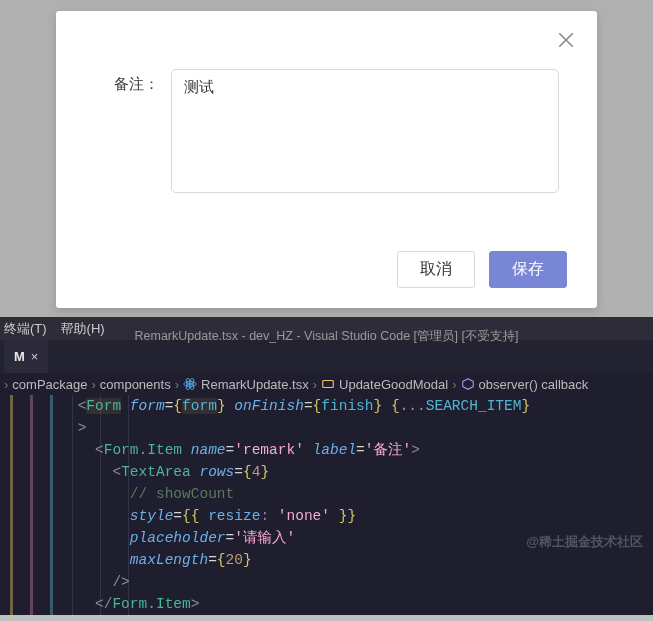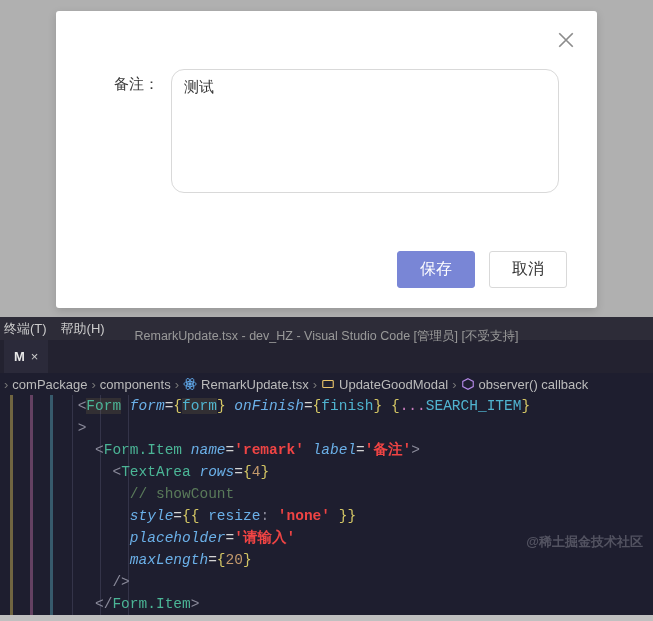--- a/index.html
+++ b/index.html
@@ -44,21 +44,21 @@
     text-align: right;
     padding-right: 12px;
     padding-top: 6px;
     color: #3a3a3a;
     font-size: 15px;
   }
   .form-textarea {
     width: 388px;
     height: 124px;
     border: 1px solid #d9d9d9;
-    border-radius: 13px;
+    border-radius: 5px;
     padding: 8px 12px;
     font-size: 15px;
     font-family: inherit;
     resize: none;
     outline: none;
     color: #333;
   }
   .modal-footer {
     display: flex;
     justify-content: flex-end;
@@ -163,21 +163,21 @@
     position: absolute;
     top: 0; bottom: 0;
     width: 1px;
     background: rgba(120,120,150,0.25);
   }
   .code-line { white-space: pre; }
   .tok-punc { color: #8a8a9a; }
   .tok-tag { color: #4bb596; }
   .tok-attr { color: #6bb0e8; font-style: italic; }
   .tok-eq { color: #d4d4d4; }
-  .tok-str { color: #ef4444; font-weight: bold; }
+  .tok-str { color: #f9a8d4; }
   .tok-brace { color: #d5c765; }
   .tok-kw { color: #c77bbd; }
   .tok-num { color: #c49a6c; }
   .tok-cmt { color: #5a7a5a; }
   .tok-prop { color: #6bb0e8; }
   .tok-builtin { color: #50b4d0; }
   .hl-form { background: rgba(90,80,60,0.35); }
   .watermark {
     position: absolute;
     right: 10px; bottom: 38px;
@@ -194,22 +194,22 @@
     <div class="modal-close">
       <svg viewBox="0 0 16 16">
           <path d="M2 2 L14 14 M14 2 L2 14" stroke="currentColor" stroke-width="1.5" fill="none"></path>
         </svg>
     </div>
     <div class="form-row">
       <label class="form-label">备注：</label>
       <textarea class="form-textarea" placeholder="请输入" style="">测试</textarea>
     </div>
     <div class="modal-footer">
+      <button class="btn btn-default">取消</button>
       <button class="btn btn-primary">保存</button>
-      <button class="btn btn-default">取消</button>
     </div>
   </div>
 </div>
 
 <div class="editor">
   <div class="menu-bar">
     <span>终端(T)</span>
     <span>帮助(H)</span>
   </div>
   <div class="title-bar-text">RemarkUpdate.tsx - dev_HZ - Visual Studio Code [管理员] [不受支持]</div>

